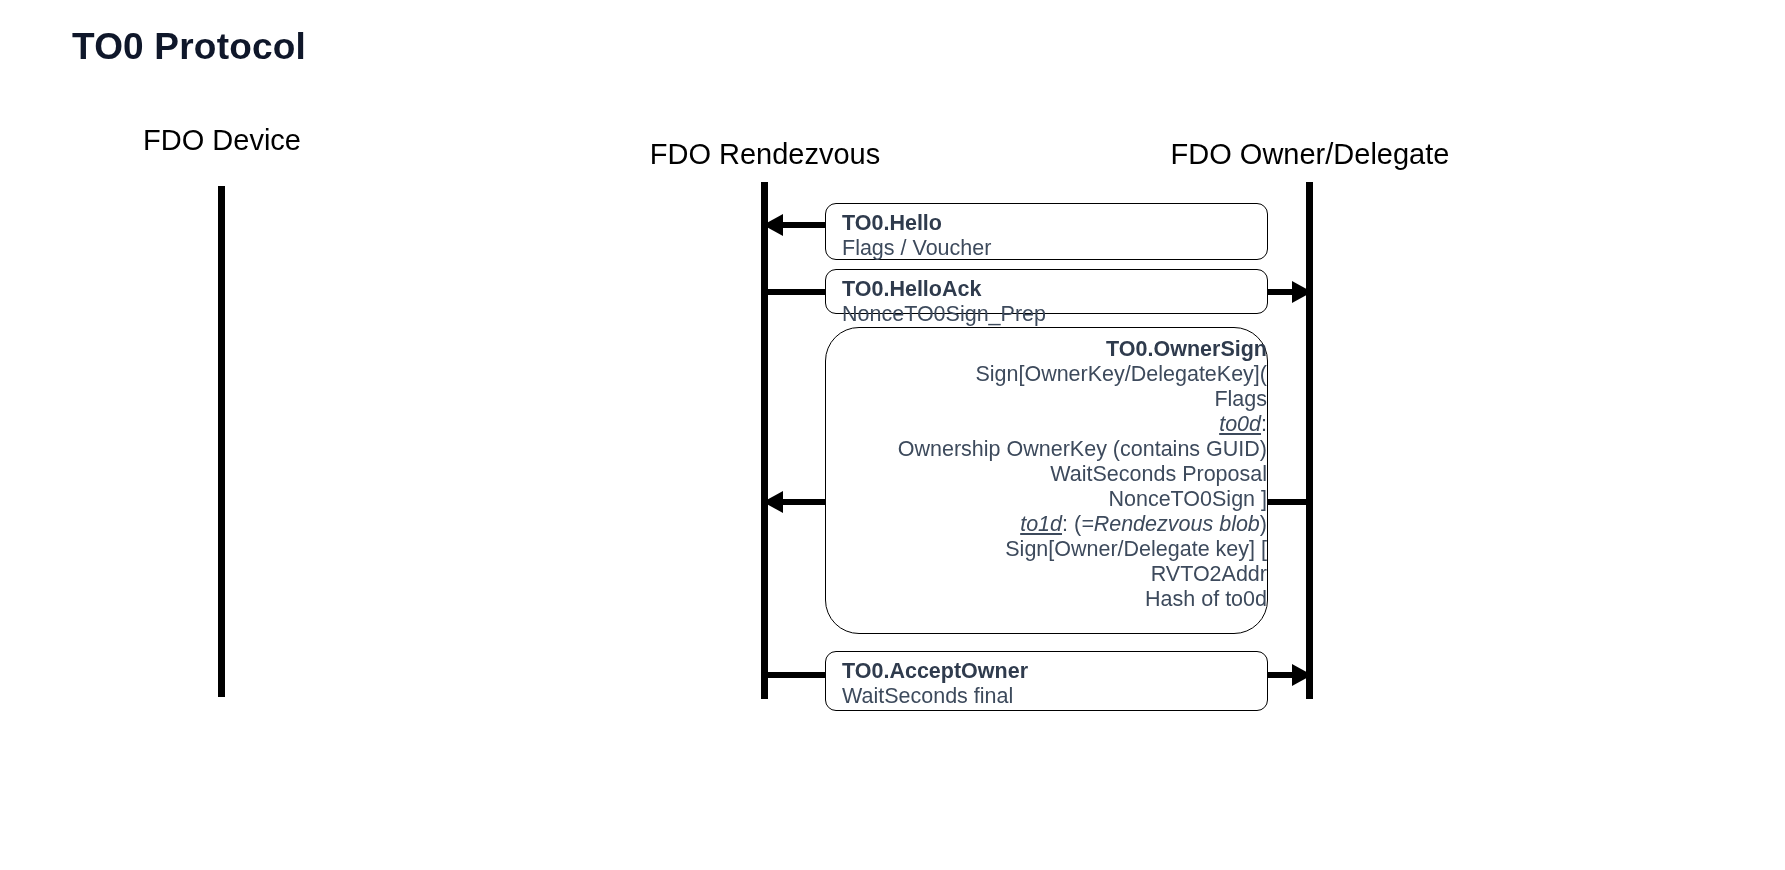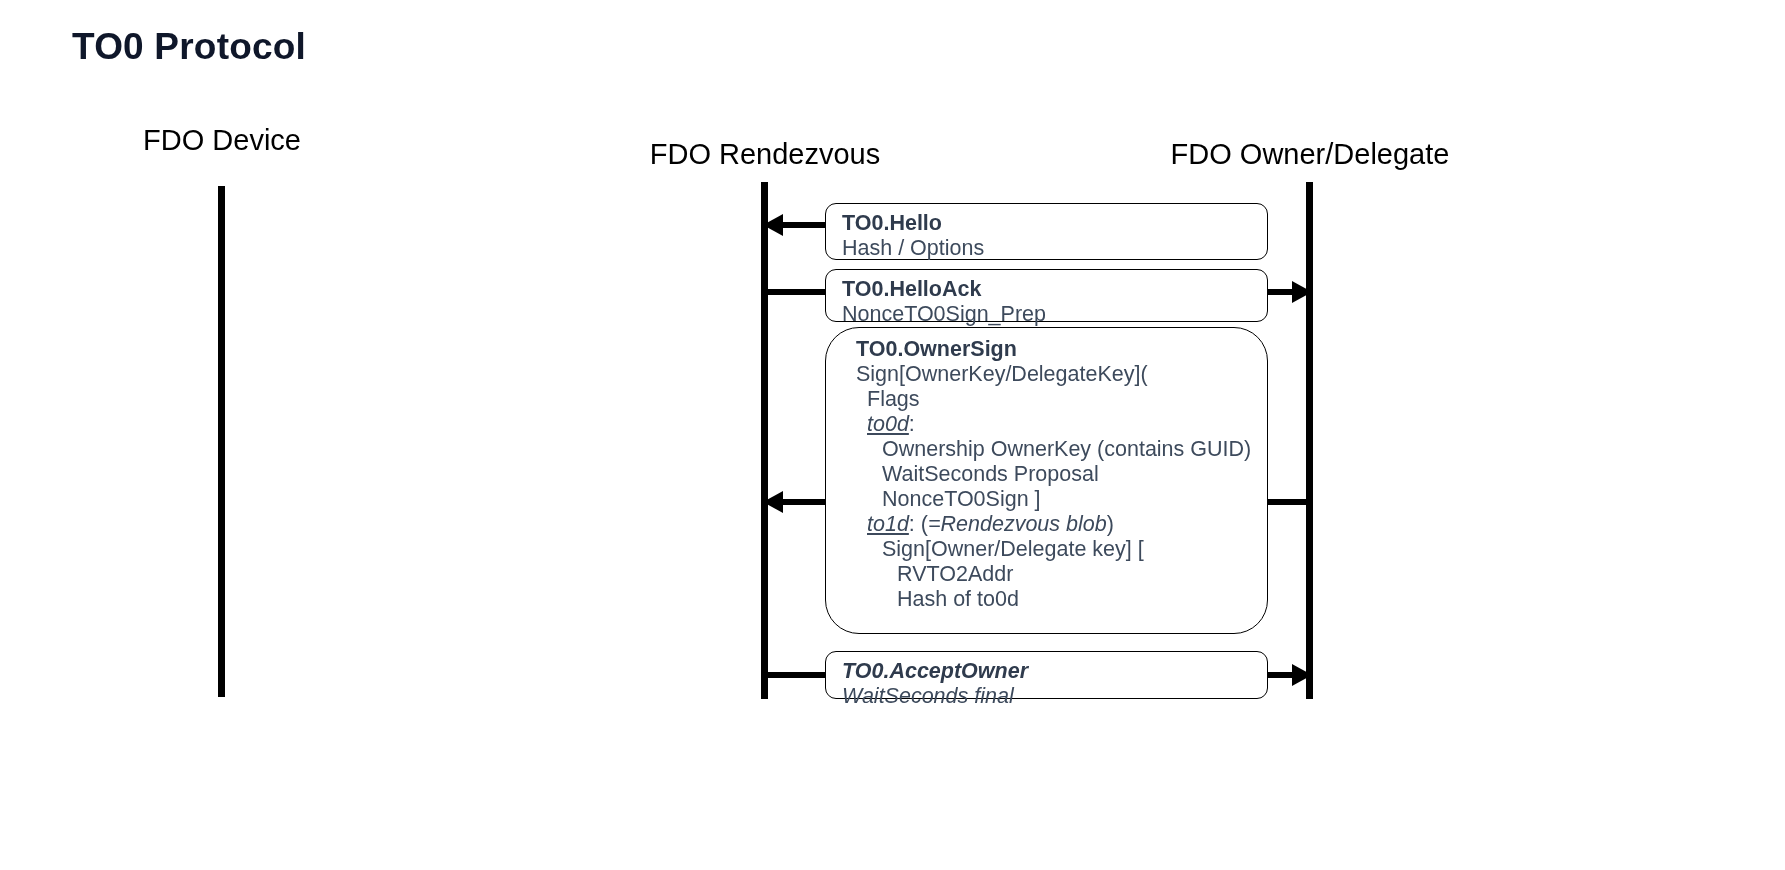--- a/index.html
+++ b/index.html
@@ -83,41 +83,41 @@
 
   <div class="ll-label" style="left:1310px;top:138px;">FDO Owner/Delegate</div>
   <div class="ll-line" style="left:1306px;top:182px;height:517px;"></div>
 
   <div class="arrow-shaft" style="left:775px;top:222px;width:62px;"></div>
   <div class="arrow-head head-left" style="left:763px;top:214px;"></div>
 
   <div class="msgbox" style="left:825px;top:203px;width:443px;height:57px;">
     <div class="inner">
       <div class="m-title">TO0.Hello</div>
-      <div class="m-line i0">Hash / Options</div>
+      <div class="m-line i0">Flags / Voucher</div>
     </div>
   </div>
 
   <div class="arrow-shaft" style="left:765px;top:289px;width:72px;"></div>
   <div class="arrow-shaft" style="left:1258px;top:289px;width:50px;"></div>
   <div class="arrow-head head-right" style="left:1292px;top:281px;"></div>
 
-  <div class="msgbox" style="left:825px;top:269px;width:443px;height:53px;">
+  <div class="msgbox" style="left:825px;top:269px;width:443px;height:45px;">
     <div class="inner">
       <div class="m-title">TO0.HelloAck</div>
       <div class="m-line i0">NonceTO0Sign_Prep</div>
     </div>
   </div>
 
   <div class="arrow-shaft" style="left:775px;top:499px;width:62px;"></div>
   <div class="arrow-head head-left" style="left:763px;top:491px;"></div>
   <div class="arrow-shaft" style="left:1258px;top:499px;width:52px;"></div>
 
   <div class="msgbox big" style="left:825px;top:327px;width:443px;height:307px;">
-    <div class="inner" style="padding-left:30px;padding-top:9px;">
+    <div class="inner" style="padding-left:30px;padding-top:9px;text-align:right;">
       <div class="m-title">TO0.OwnerSign</div>
 
       <div class="m-line i0">Sign[OwnerKey/DelegateKey](</div>
 
       <div class="m-line i1">Flags</div>
 
       <div class="m-line i1"><span class="tok-ul">to0d</span>:</div>
 
       <div class="m-line i2">Ownership OwnerKey (contains GUID)</div>
       <div class="m-line i2">WaitSeconds Proposal</div>
@@ -128,20 +128,20 @@
       <div class="m-line i2">Sign[Owner/Delegate key] [</div>
       <div class="m-line i3">RVTO2Addr</div>
       <div class="m-line i3">Hash of to0d</div>
     </div>
   </div>
 
   <div class="arrow-shaft" style="left:765px;top:672px;width:72px;"></div>
   <div class="arrow-shaft" style="left:1258px;top:672px;width:50px;"></div>
   <div class="arrow-head head-right" style="left:1292px;top:664px;"></div>
 
-  <div class="msgbox" style="left:825px;top:651px;width:443px;height:48px;font-style:italic;">
+  <div class="msgbox" style="left:825px;top:651px;width:443px;height:60px;">
     <div class="inner">
       <div class="m-title">TO0.AcceptOwner</div>
       <div class="m-line i0">WaitSeconds final</div>
     </div>
   </div>
 
 </div>
 
 </body></html>

